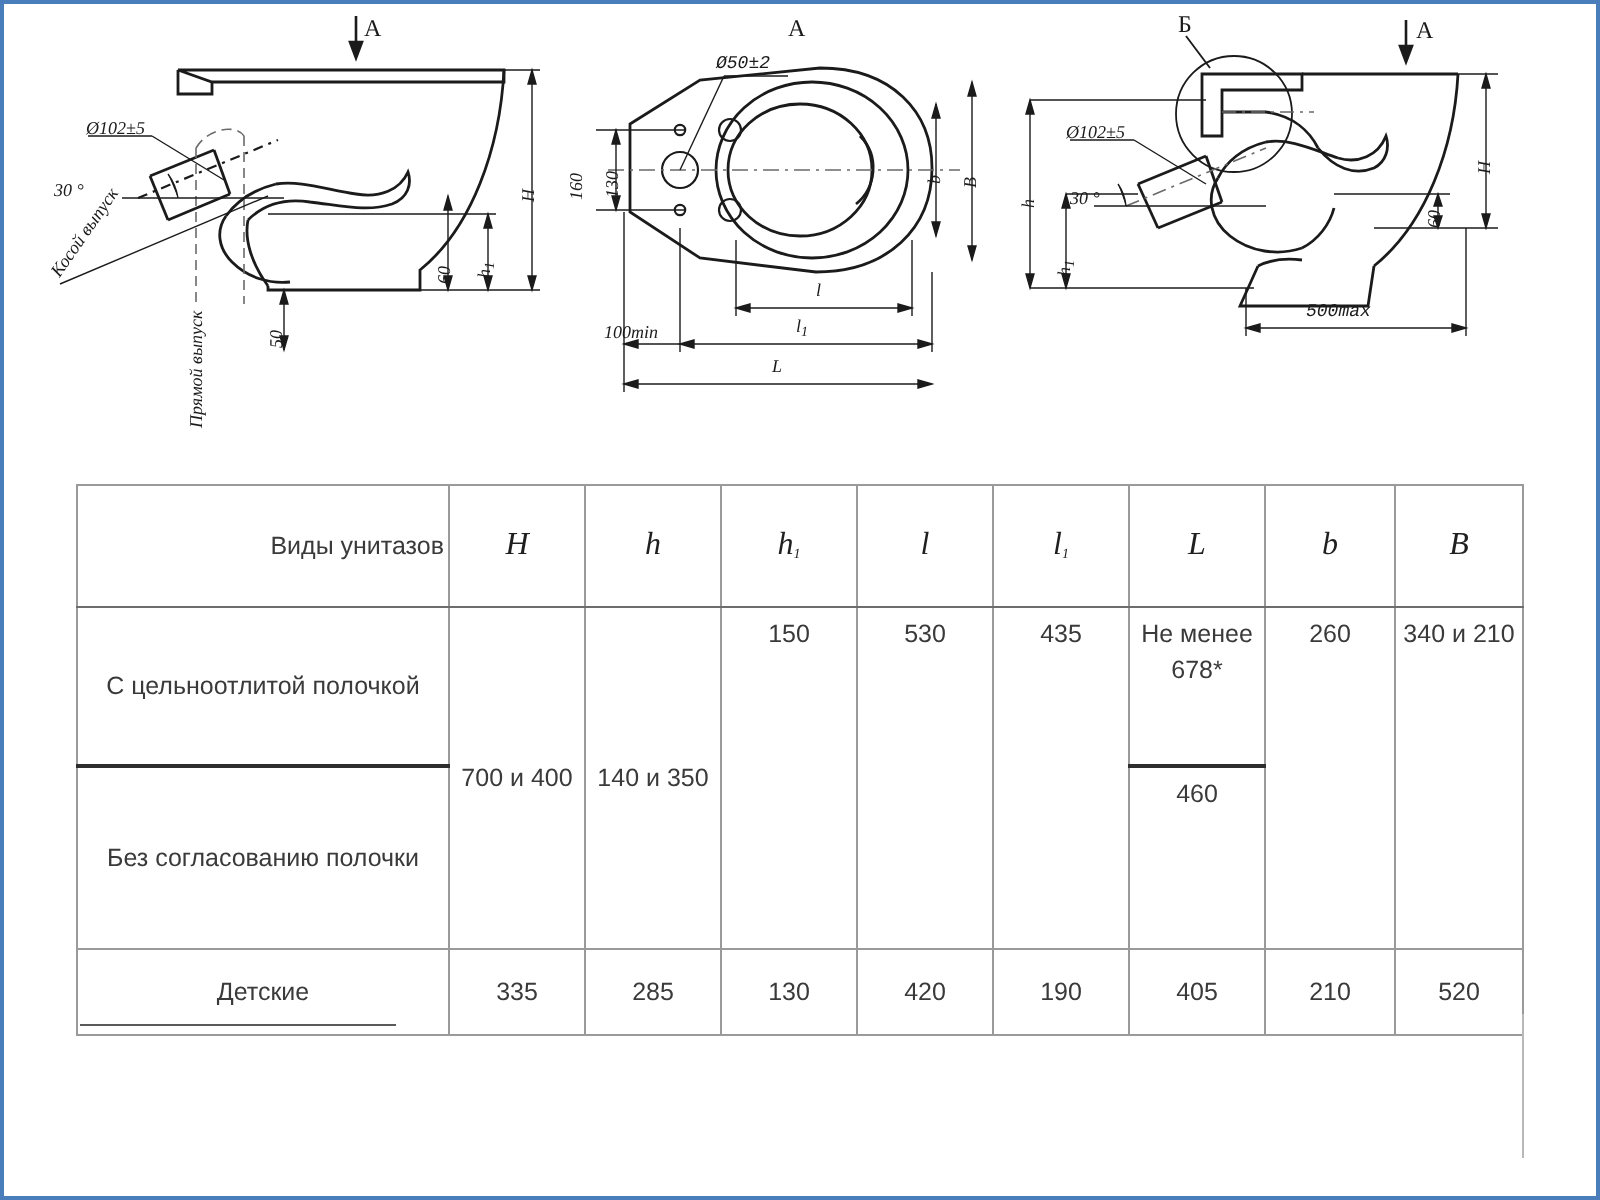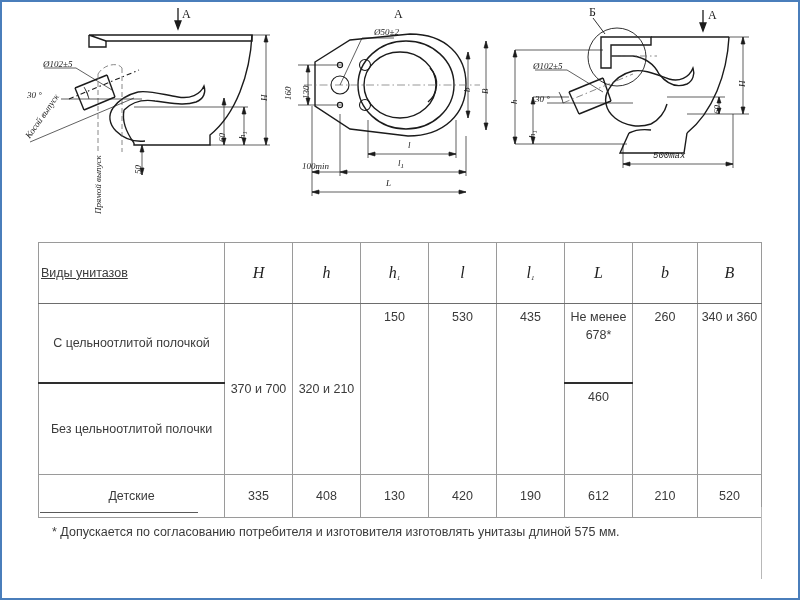--- a/index.html
+++ b/index.html
@@ -79,22 +79,21 @@
     font-style: italic;
     font-size: 16px;
     color: #1f1f1f;
     border-bottom: 1px solid #6d6d6d;
   }
   #spec-table thead td.kind {
     font-family: "Liberation Sans", sans-serif;
     font-style: normal;
     font-size: 12.5px;
     color: #3a3a3a;
-    text-align: left;
-    text-decoration: underline;
+    text-align: right;
   }
   td.kind-cell {
     text-align: left;
     padding-left: 10px;
   }
   td.r1 { height: 70px; margin-top: 28px; }
   td.r2 { height: 82px; }
   td.r3 { height: 34px; margin-left: 44px; }
   .sep-strong { border-top: 2px solid #2e2e2e !important; }
 
@@ -270,21 +269,21 @@
 
           <line x1="22" y1="170" x2="50" y2="170"></line>
           <path d="M22 170 L29 168 L29 172 Z"></path>
 
           <line x1="22" y1="190" x2="176" y2="190"></line>
           <path d="M22 190 L29 188 L29 192 Z"></path>
           <path d="M176 190 L169 188 L169 192 Z"></path>
           <line x1="22" y1="104" x2="22" y2="194"></line>
         </g>
       </svg>
-      <span class="lbl" style="left:84px; top:26px;">Ø50±2</span>
+      <span class="lbl" style="left:68px; top:26px;font-family:Liberation Mono, monospace;">Ø50±2</span>
       <span class="lbl up" style="left:12px; top:97px;">130</span>
       <span class="lbl" style="left:12px; top:160px;">100min</span>
       <span class="lbl" style="left:118px; top:139px;"><i>l</i></span>
       <span class="lbl" style="left:108px; top:157px;"><i>l</i><span class="sub">1</span></span>
       <span class="lbl" style="left:96px; top:177px;"><i>L</i></span>
       <span class="lbl up" style="left:173px; top:90px;"><i>b</i></span>
       <span class="lbl up" style="left:191px; top:92px;"><i>B</i></span>
       <span class="lbl big plain" style="left:104px; top:6px;">A</span>
       <span class="lbl up" style="left:-6px; top:98px;">160</span>
     </div>
@@ -401,46 +400,45 @@
         <td>l</td>
         <td><i>l</i><span class="sub">1</span></td>
         <td>L</td>
         <td>b</td>
         <td>B</td>
       </tr>
     </thead>
     <tbody>
       <tr>
         <td class="kind-cell r1">С цельноотлитой полочкой</td>
-        <td class="r1" rowspan="2">370 и 700</td>
-        <td class="r1" rowspan="2">320 и 210</td>
+        <td class="r1" rowspan="2">700 и 400</td>
+        <td class="r1" rowspan="2">140 и 350</td>
         <td class="r1" style="vertical-align:top" rowspan="2">150</td>
         <td class="r1" style="vertical-align:top" rowspan="2">530</td>
         <td class="r1" style="vertical-align:top" rowspan="2">435</td>
         <td class="r1" style="vertical-align:top">Не менее 678*</td>
         <td class="r1" style="vertical-align:top" rowspan="2">260</td>
-        <td class="r1" style="vertical-align:top" rowspan="2">340 и 360</td>
+        <td class="r1" style="vertical-align:top" rowspan="2">340 и 210</td>
       </tr>
       <tr>
-        <td class="kind-cell r2 sep-strong">Без цельноотлитой полочки</td>
+        <td class="kind-cell r2 sep-strong">Без согласованию полочки</td>
         <td class="r2 sep-strong" style="vertical-align:top">460</td>
       </tr>
       <tr>
         <td class="kind-cell r3">Детские</td>
         <td class="r3">335</td>
-        <td class="r3">408</td>
+        <td class="r3">285</td>
         <td class="r3">130</td>
         <td class="r3">420</td>
         <td class="r3">190</td>
-        <td class="r3">612</td>
+        <td class="r3">405</td>
         <td class="r3">210</td>
         <td class="r3">520</td>
       </tr>
     </tbody>
   </table>
 
   <div id="footnote">
     <div id="footnote-rule"></div>
-    <div id="footnote-text">* Допускается по согласованию потребителя и изготовителя изготовлять унитазы длиной 575 мм.</div>
   </div>
   <div id="side-rule"></div>
 
 </div>
 
 </body></html>

